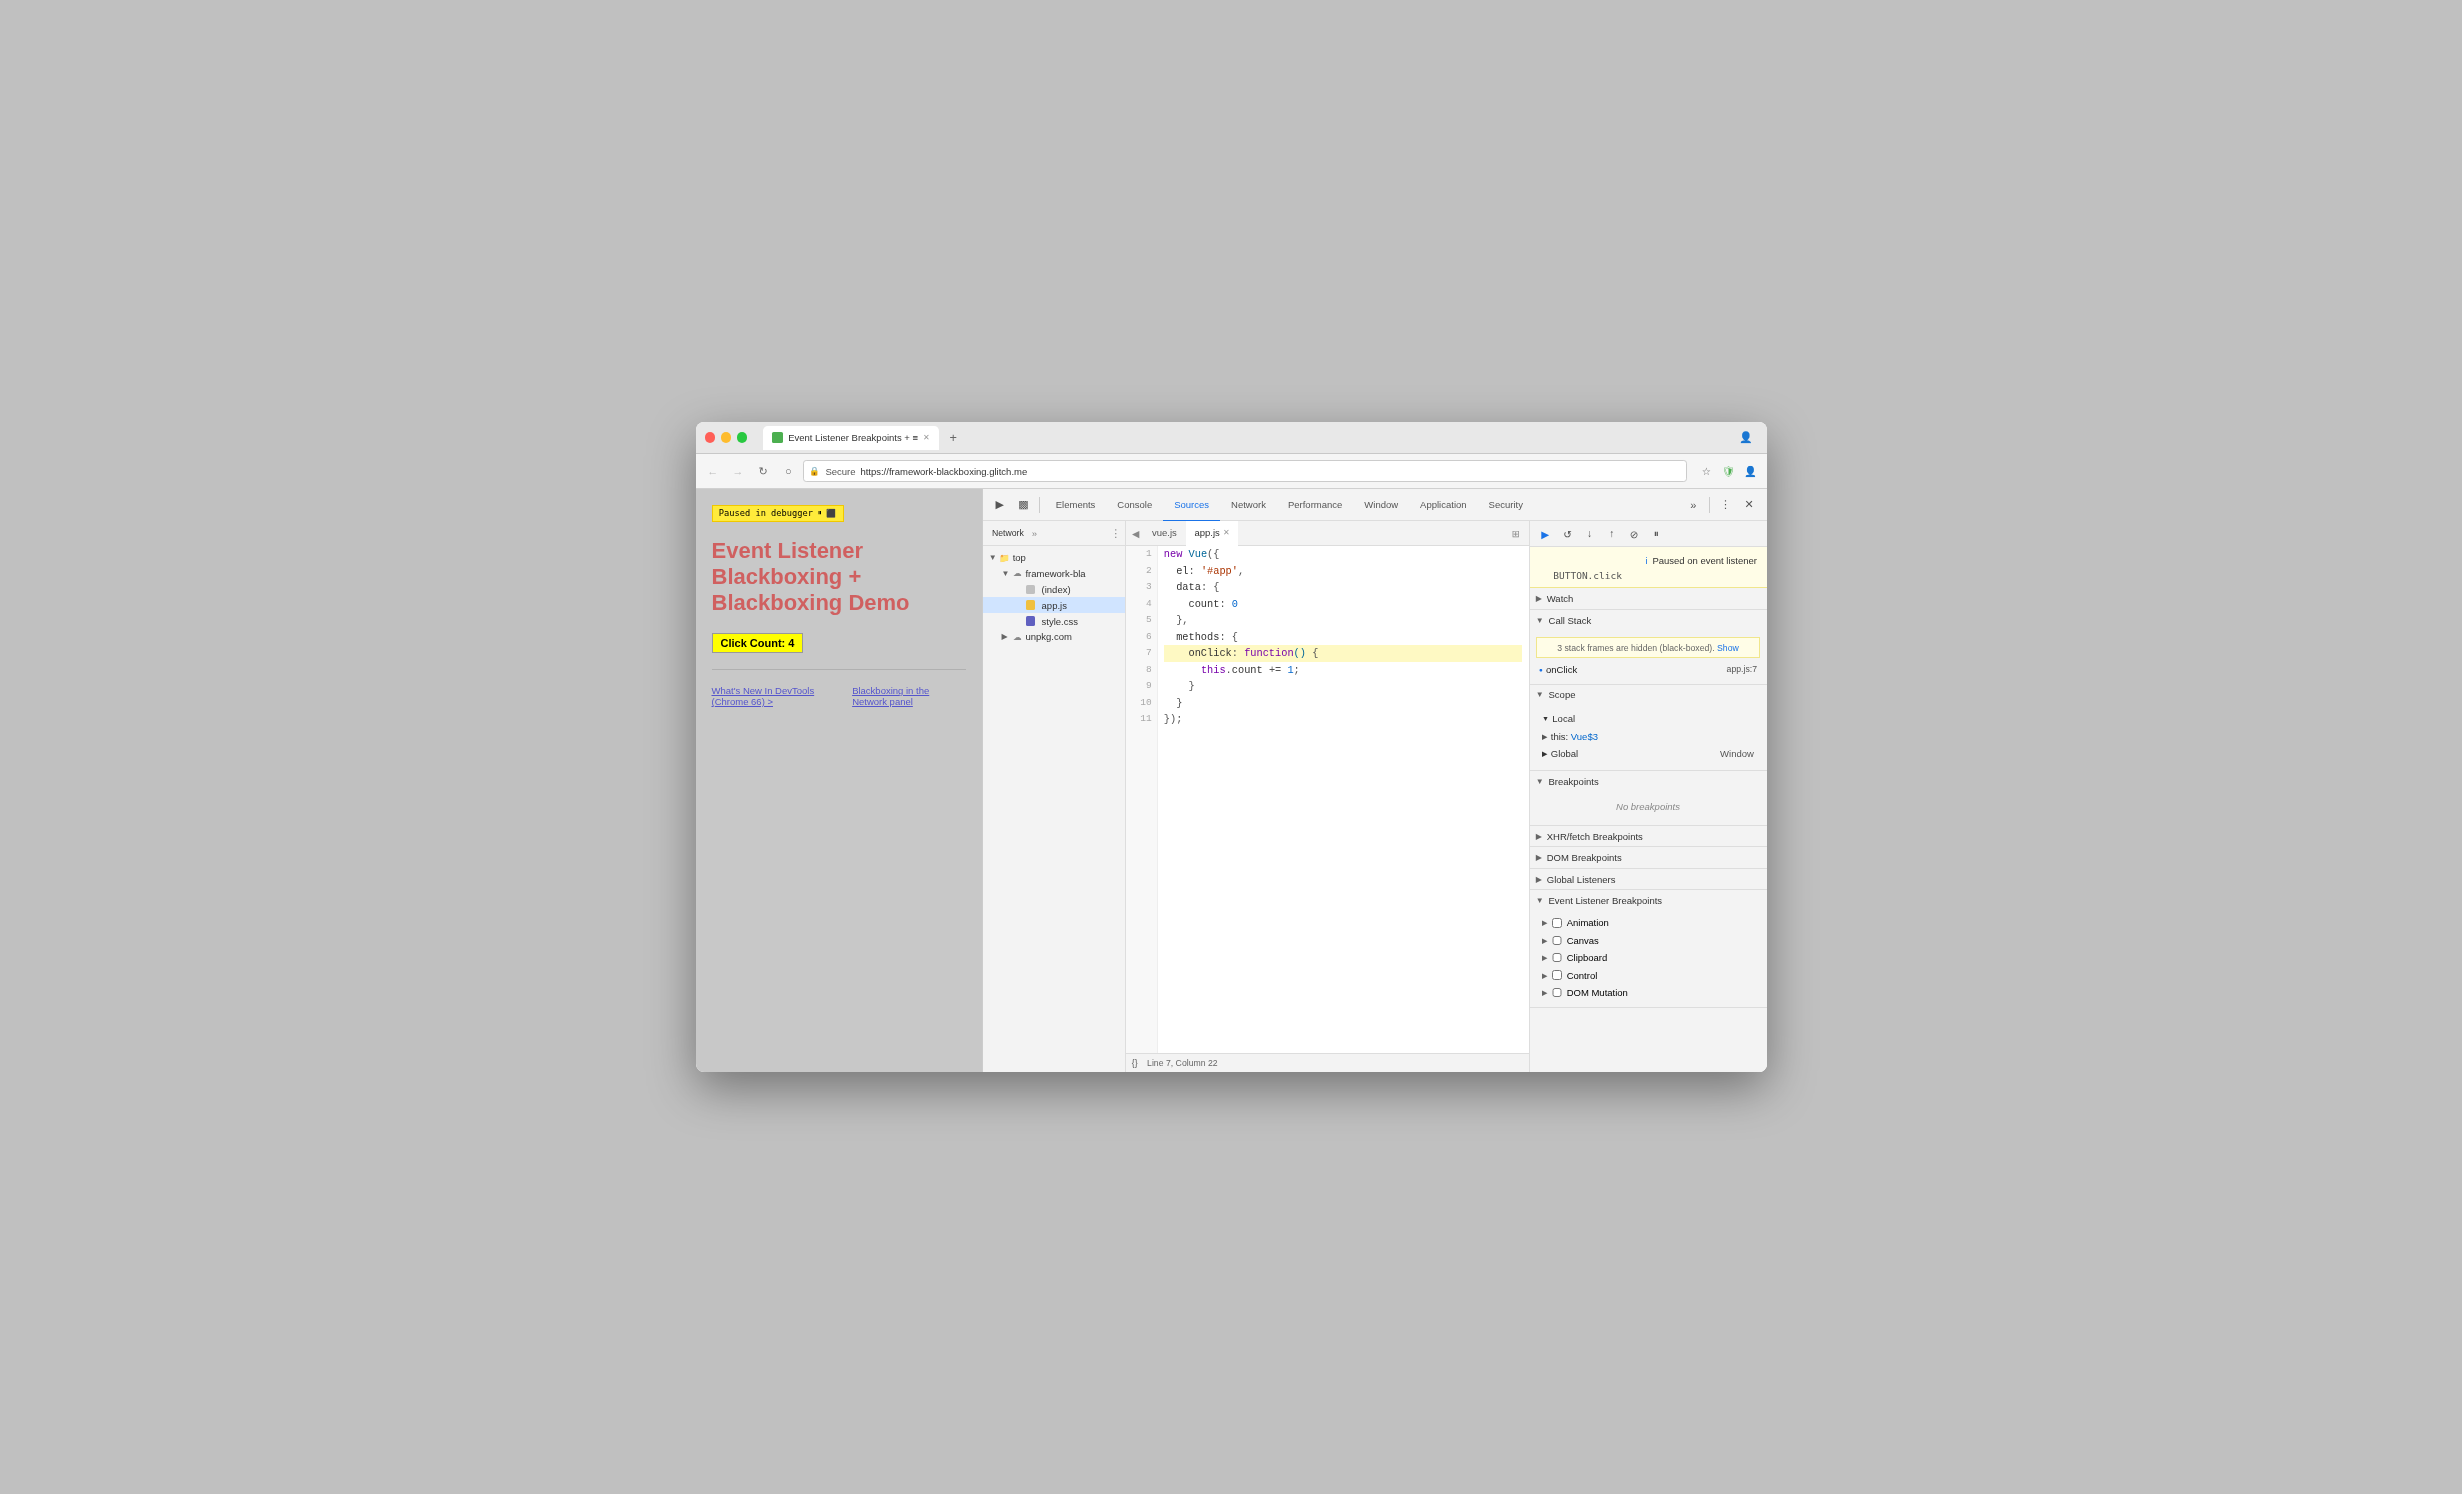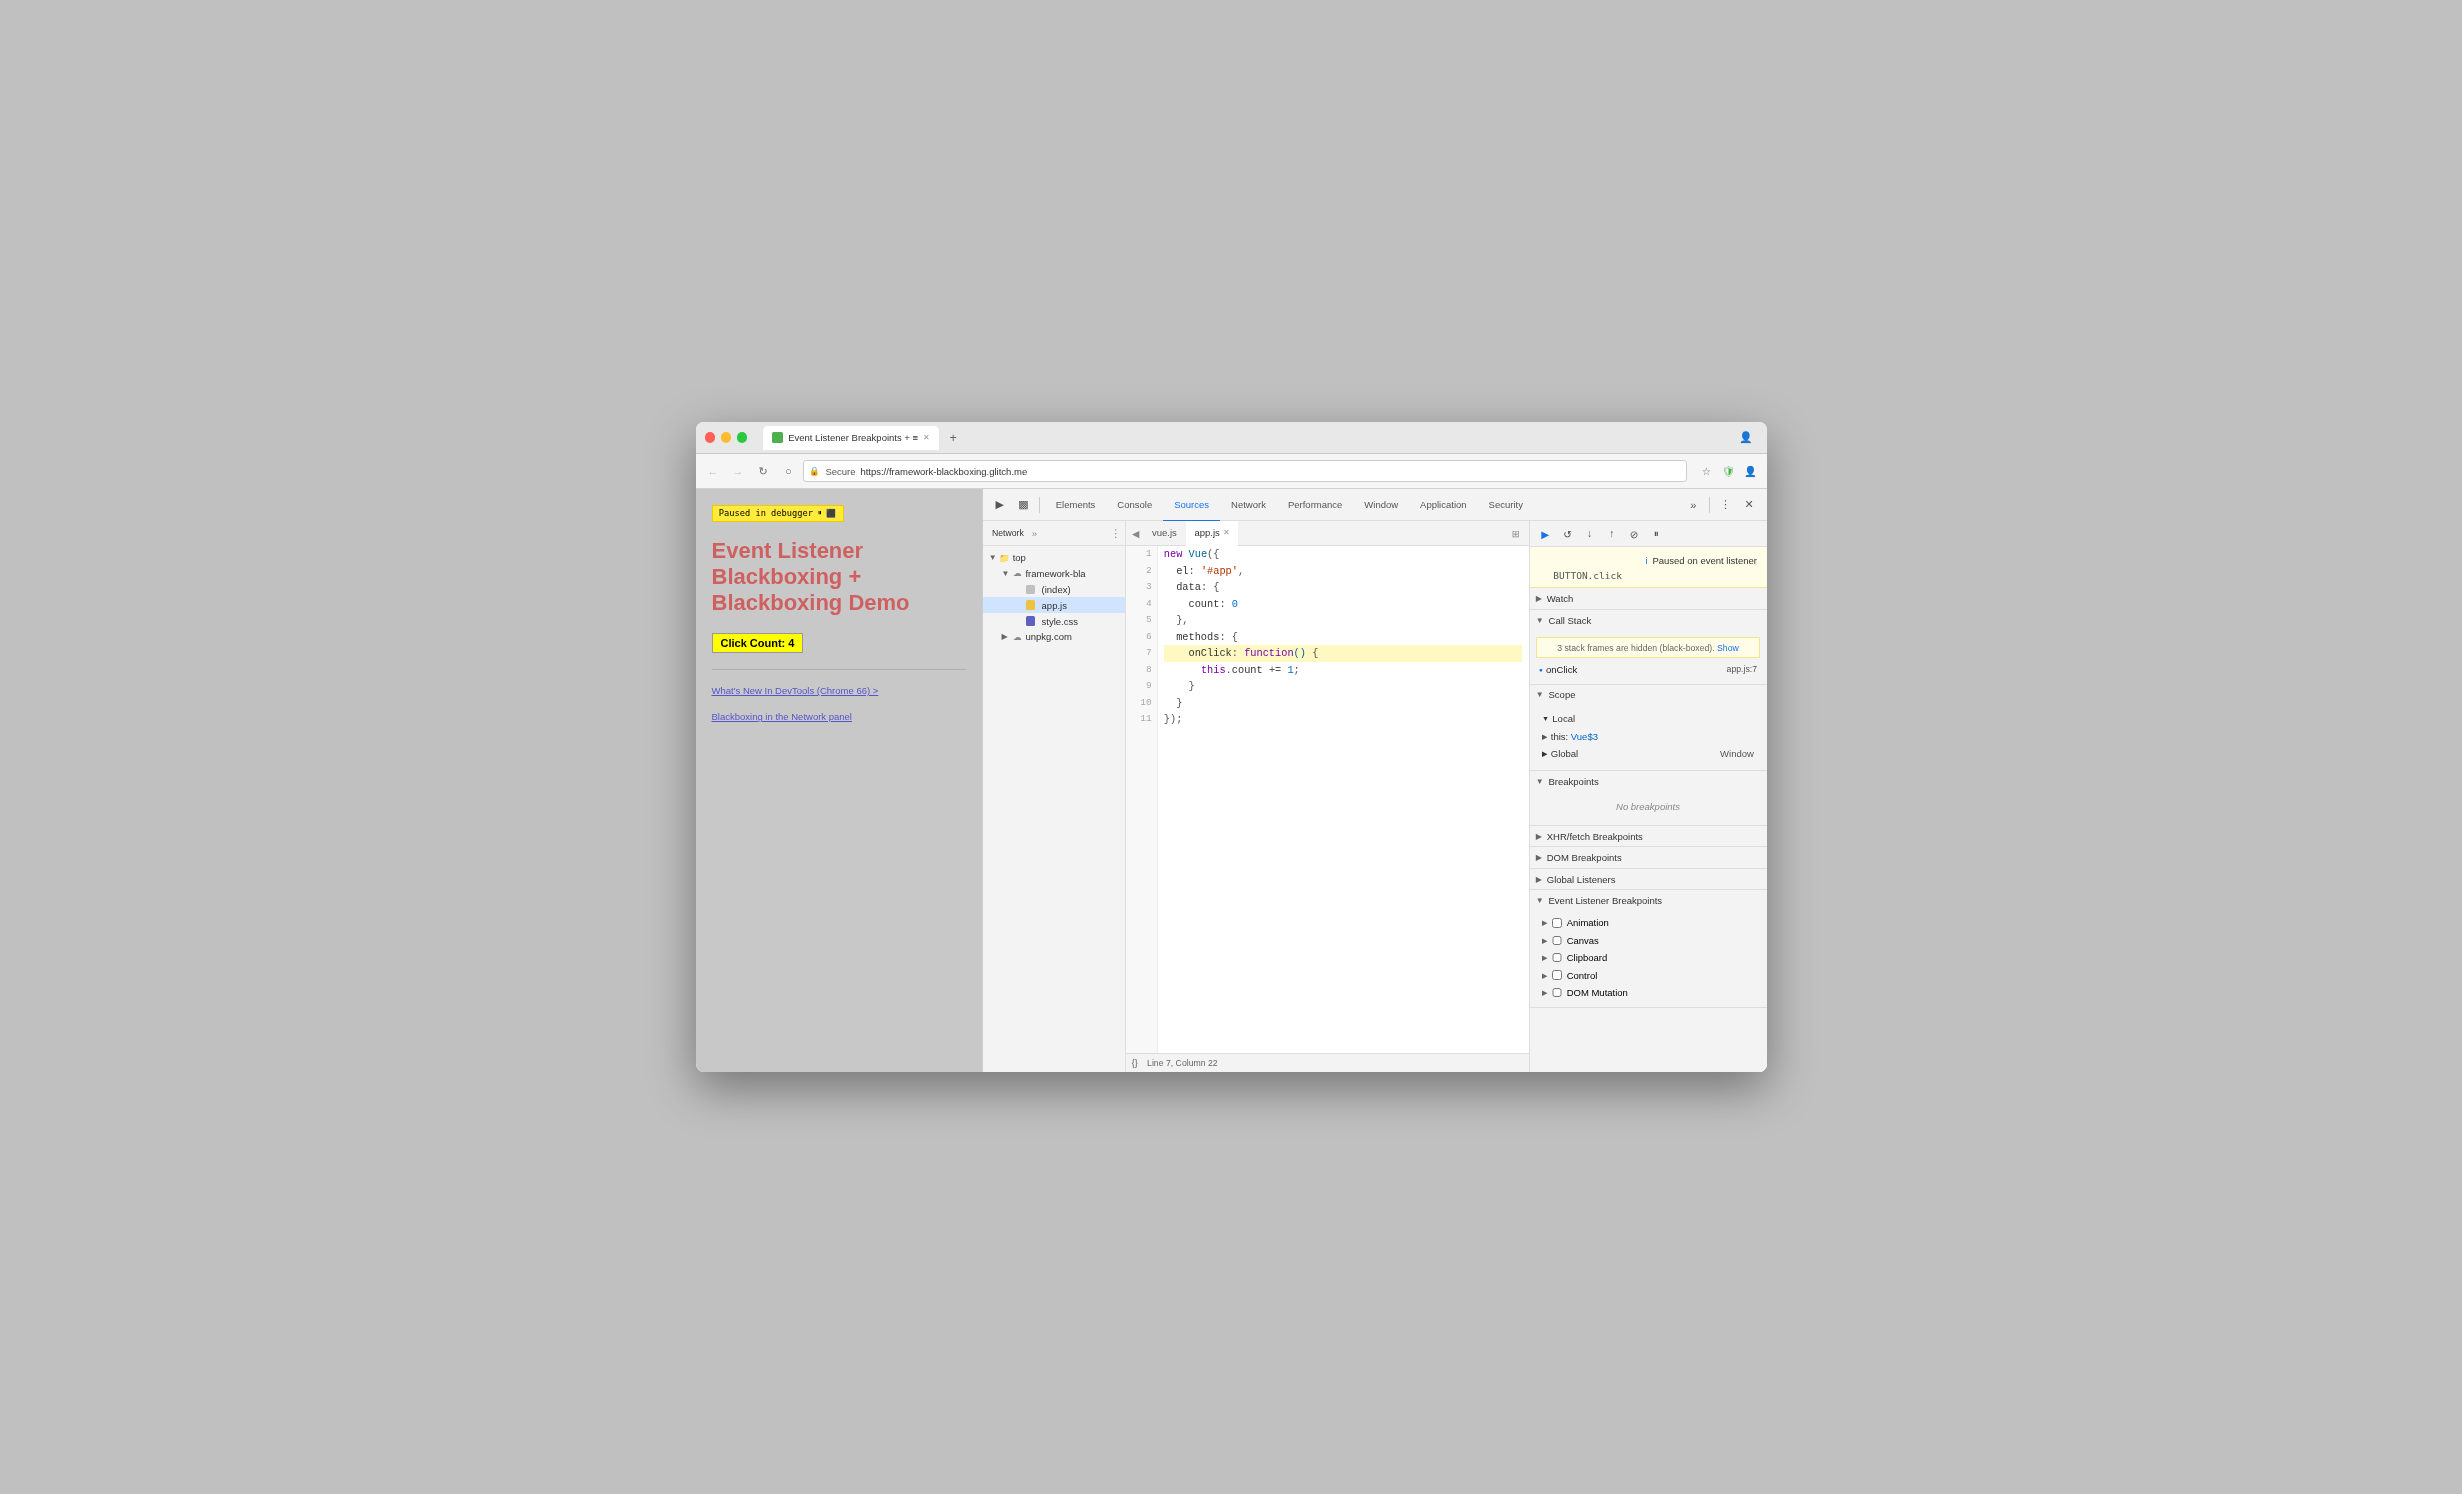--- a/index.html
+++ b/index.html
@@ -33,21 +33,21 @@
 
     
     .main-content { flex: 1; display: flex; overflow: hidden; }
 
     
     .webpage { width: 286px; min-width: 286px; background: #c8c8c8; padding: 16px; display: flex; flex-direction: column; gap: 9.5px; }
     .debugger-badge { background: #ffeb3b; border: 0.8px solid #f0c800; padding: 2.4px 6.3px; font-size: 8.7px; font-family: monospace; display: inline-flex; align-items: center; gap: 4.8px; width: fit-content; }
     .page-title { color: #d06060; font-size: 22px; font-weight: bold; line-height: 1.2; margin-top: 6.3px; }
     .click-count { background: #ffff00; border: 1.6px solid #999; padding: 3.2px 8px; font-size: 11px; font-weight: bold; width: fit-content; margin-top: 6.3px; }
     .divider { height: 0.8px; background: #b0b0b0; margin: 6.3px 0; }
-    .page-links { display: flex; flex-direction: column; gap: 15px; }
+    .page-links { display: flex; flex-direction: row; gap: 6px; }
     .page-link { color: #5555cc; font-size: 9.5px; text-decoration: underline; cursor: pointer; }
 
     
     .devtools { flex: 1; display: flex; flex-direction: column; background: #f3f3f3; border-left: 0.8px solid #ccc; }
 
     
     .devtools-toolbar { height: 32px; background: #f3f3f3; border-bottom: 0.8px solid #ddd; display: flex; align-items: center; padding: 0 6.3px; gap: 1.6px; }
     .dt-icon-btn { width: 22px; height: 22px; display: flex; align-items: center; justify-content: center; border-radius: 2.4px; color: #555; font-size: 11px; cursor: pointer; }
     .dt-separator { width: 0.8px; height: 16px; background: #ccc; margin: 0 3.2px; }
     .dt-tabs { display: flex; flex: 1; gap: 0; }

